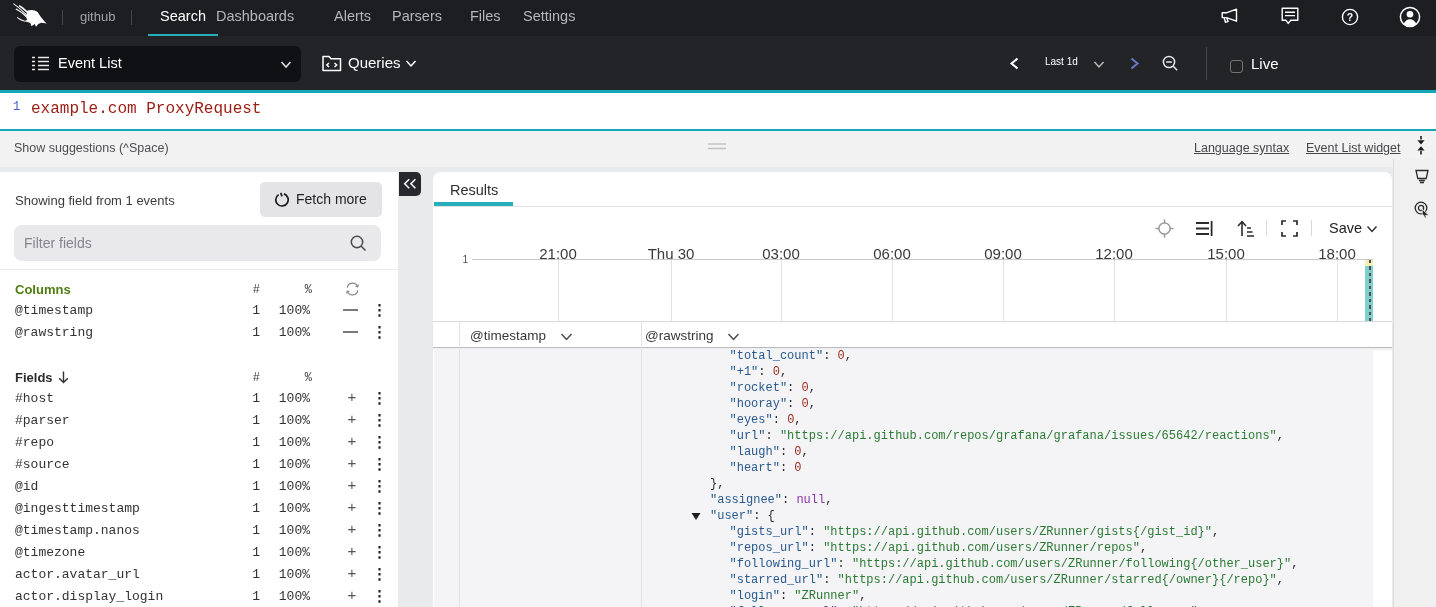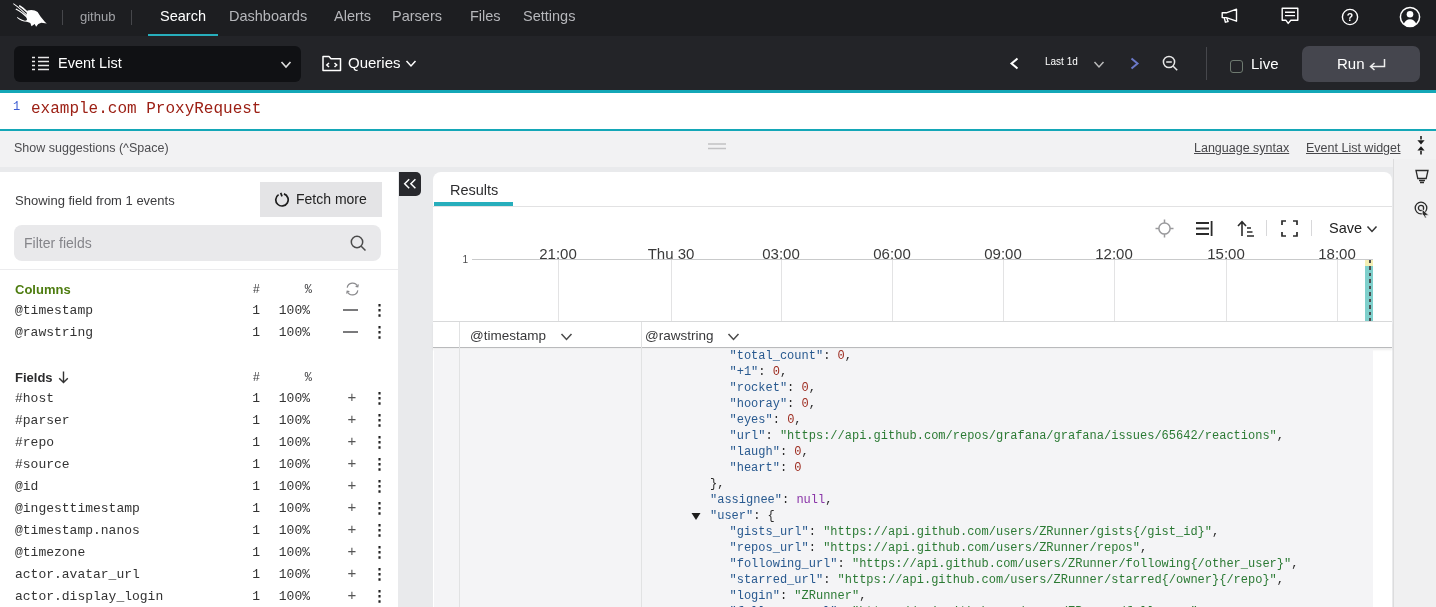--- a/index.html
+++ b/index.html
@@ -47,21 +47,21 @@
       <path d="M4.2 7.4 C8.9 9.7 13.1 12.9 16.8 17.3 L15.8 17.8 C11.2 13.2 7.3 10.3 3.5 8.5 Z"></path>
       <path d="M15.5 9.6 C19.2 8.5 23.2 9.1 25.6 11.1 L28.7 15.7 L33.0 20.9 L34.8 22.4 L29.3 21.7 L26.3 22.9 L24.1 25.7 L22.7 23.1 L19.5 25.3 L18.3 22.0 L12.8 20.1 L15.0 18.9 C14.2 16.0 14.2 12.9 15.5 9.6 Z"></path>
       <path d="M5.3 15.9 C9 18.3 12.6 19.8 16.4 20.5 C12.1 20.9 8.2 19.6 5.0 16.7 Z"></path>
     </g>
   </svg>
   <div class="navdiv" style="left:62px"></div>
   <div class="navitem" style="left:80px;font-size:13px;color:#a2a3a7">github</div>
   <div class="navdiv" style="left:131px"></div>
   <div class="navitem" style="left:160px;color:#fff">Search</div>
   <div class="abs" style="left:148px;top:34px;width:70px;height:4px;background:#27aebc"></div>
-  <div class="navitem" style="left:229px">Dashboards</div>
+  <div class="navitem" style="left:216px">Dashboards</div>
   <div class="navitem" style="left:334px">Alerts</div>
   <div class="navitem" style="left:392px">Parsers</div>
   <div class="navitem" style="left:470px">Files</div>
   <div class="navitem" style="left:523px">Settings</div>
 
   <svg class="abs" style="left:1220px;top:8px" width="19" height="17" viewBox="0 0 19 17">
     <path fill="none" stroke="#fff" stroke-width="1.4" stroke-linejoin="round" d="M16.5 1.2 L16.5 13.2 L6.3 9.6 L2.2 9.6 L2.2 4.8 L6.3 4.8 Z"></path>
     <path fill="none" stroke="#fff" stroke-width="1.4" d="M4.2 9.8 L5.4 14.2 L8 13.6 L6.9 9.9"></path>
   </svg>
 
@@ -115,26 +115,20 @@
   <svg class="abs" style="left:1128px;top:21px" width="13" height="13" viewBox="0 0 13 13">
     <path fill="none" stroke="#6b79c8" stroke-width="2" d="M3.5 1.5 L9.5 6.5 L3.5 11.5"></path>
   </svg>
   <svg class="abs" style="left:1162px;top:19px" width="17" height="17" viewBox="0 0 17 17">
     <circle cx="7" cy="7" r="5.6" fill="none" stroke="#e8e8e8" stroke-width="1.5"></circle>
     <path stroke="#e8e8e8" stroke-width="1.5" d="M4.2 7 H9.8 M11.2 11.2 L15.2 15.2"></path>
   </svg>
   <div class="abs" style="left:1206px;top:11px;width:1px;height:33px;background:#46474c"></div>
   <div class="abs" style="left:1230px;top:24px;width:13px;height:13px;border:1.5px solid #6e7a70;border-radius:3px;"></div>
   <span class="abs" style="left:1251px;top:19px;font-size:15px;color:#fff;">Live</span>
-  <div class="abs" style="left:1302px;top:10px;width:118px;height:36px;background:#45464e;border-radius:7px;">
-    <span class="abs" style="left:35px;top:9px;font-size:15px;color:#fff;">Run</span>
-    <svg class="abs" style="left:66px;top:12px" width="18" height="13" viewBox="0 0 18 13">
-      <path fill="none" stroke="#eee" stroke-width="1.5" d="M16.5 1 V8.5 H3.5 M6.5 5 L2.5 8.5 L6.5 12"></path>
-    </svg>
-  </div>
 </div>
 
 <div id="querybox">
   <span class="mono abs" style="left:13px;top:7px;font-size:12px;color:#3b5bd1;">1</span>
   <span class="mono abs" style="left:31px;top:7px;font-size:16px;color:#9c2015;">example.com ProxyRequest</span>
 </div>
 
 <div id="sugg">
   <span class="abs" style="left:14px;top:10px;font-size:12.5px;color:#4d4d50;">Show suggestions (^Space)</span>
   <svg class="abs" style="left:708px;top:12px" width="18" height="7" viewBox="0 0 18 7">
@@ -147,21 +141,21 @@
       <path stroke-width="1.6" d="M8 0 V3.6"></path>
         <path stroke="none" d="M4.4 4.2 H11.6 L8 8.4 Z"></path>
       <path stroke-width="1.6" d="M8 18.5 V15"></path>
         <path stroke="none" d="M4.4 14.4 H11.6 L8 10.2 Z"></path>
     </g>
   </svg>
 </div>
 
 <div id="leftpanel">
   <span class="abs" style="left:15px;top:21px;font-size:13px;color:#3c3c3e;">Showing field from 1 events</span>
-  <div class="abs" style="left:260px;top:10px;width:122px;height:35px;background:#e4e4e6;border-radius:0;">
+  <div class="abs" style="left:260px;top:10px;width:122px;height:35px;background:#e4e4e6;border-radius:5px;">
     <svg class="abs" style="left:14px;top:10px" width="16" height="15" viewBox="0 0 16 15">
       <path fill="none" stroke="#1d1d1d" stroke-width="1.7" d="M4.6 2.6 A6.2 6.2 0 1 0 9.9 1.9"></path>
       <path fill="none" stroke="#1d1d1d" stroke-width="1.7" d="M6.7 0.9 L8 4.4"></path>
     </svg>
     <span class="abs" style="left:36px;top:9px;font-size:14px;color:#222;">Fetch more</span>
   </div>
   <div class="abs" style="left:14px;top:53px;width:367px;height:36px;background:#e9e9eb;border-radius:8px;">
     <span class="abs" style="left:10px;top:10px;font-size:14px;color:#85858a;">Filter fields</span>
     <svg class="abs" style="left:336px;top:10px" width="17" height="17" viewBox="0 0 17 17">
       <circle cx="7" cy="7" r="5.7" fill="none" stroke="#4a4a4a" stroke-width="1.5"></circle>

